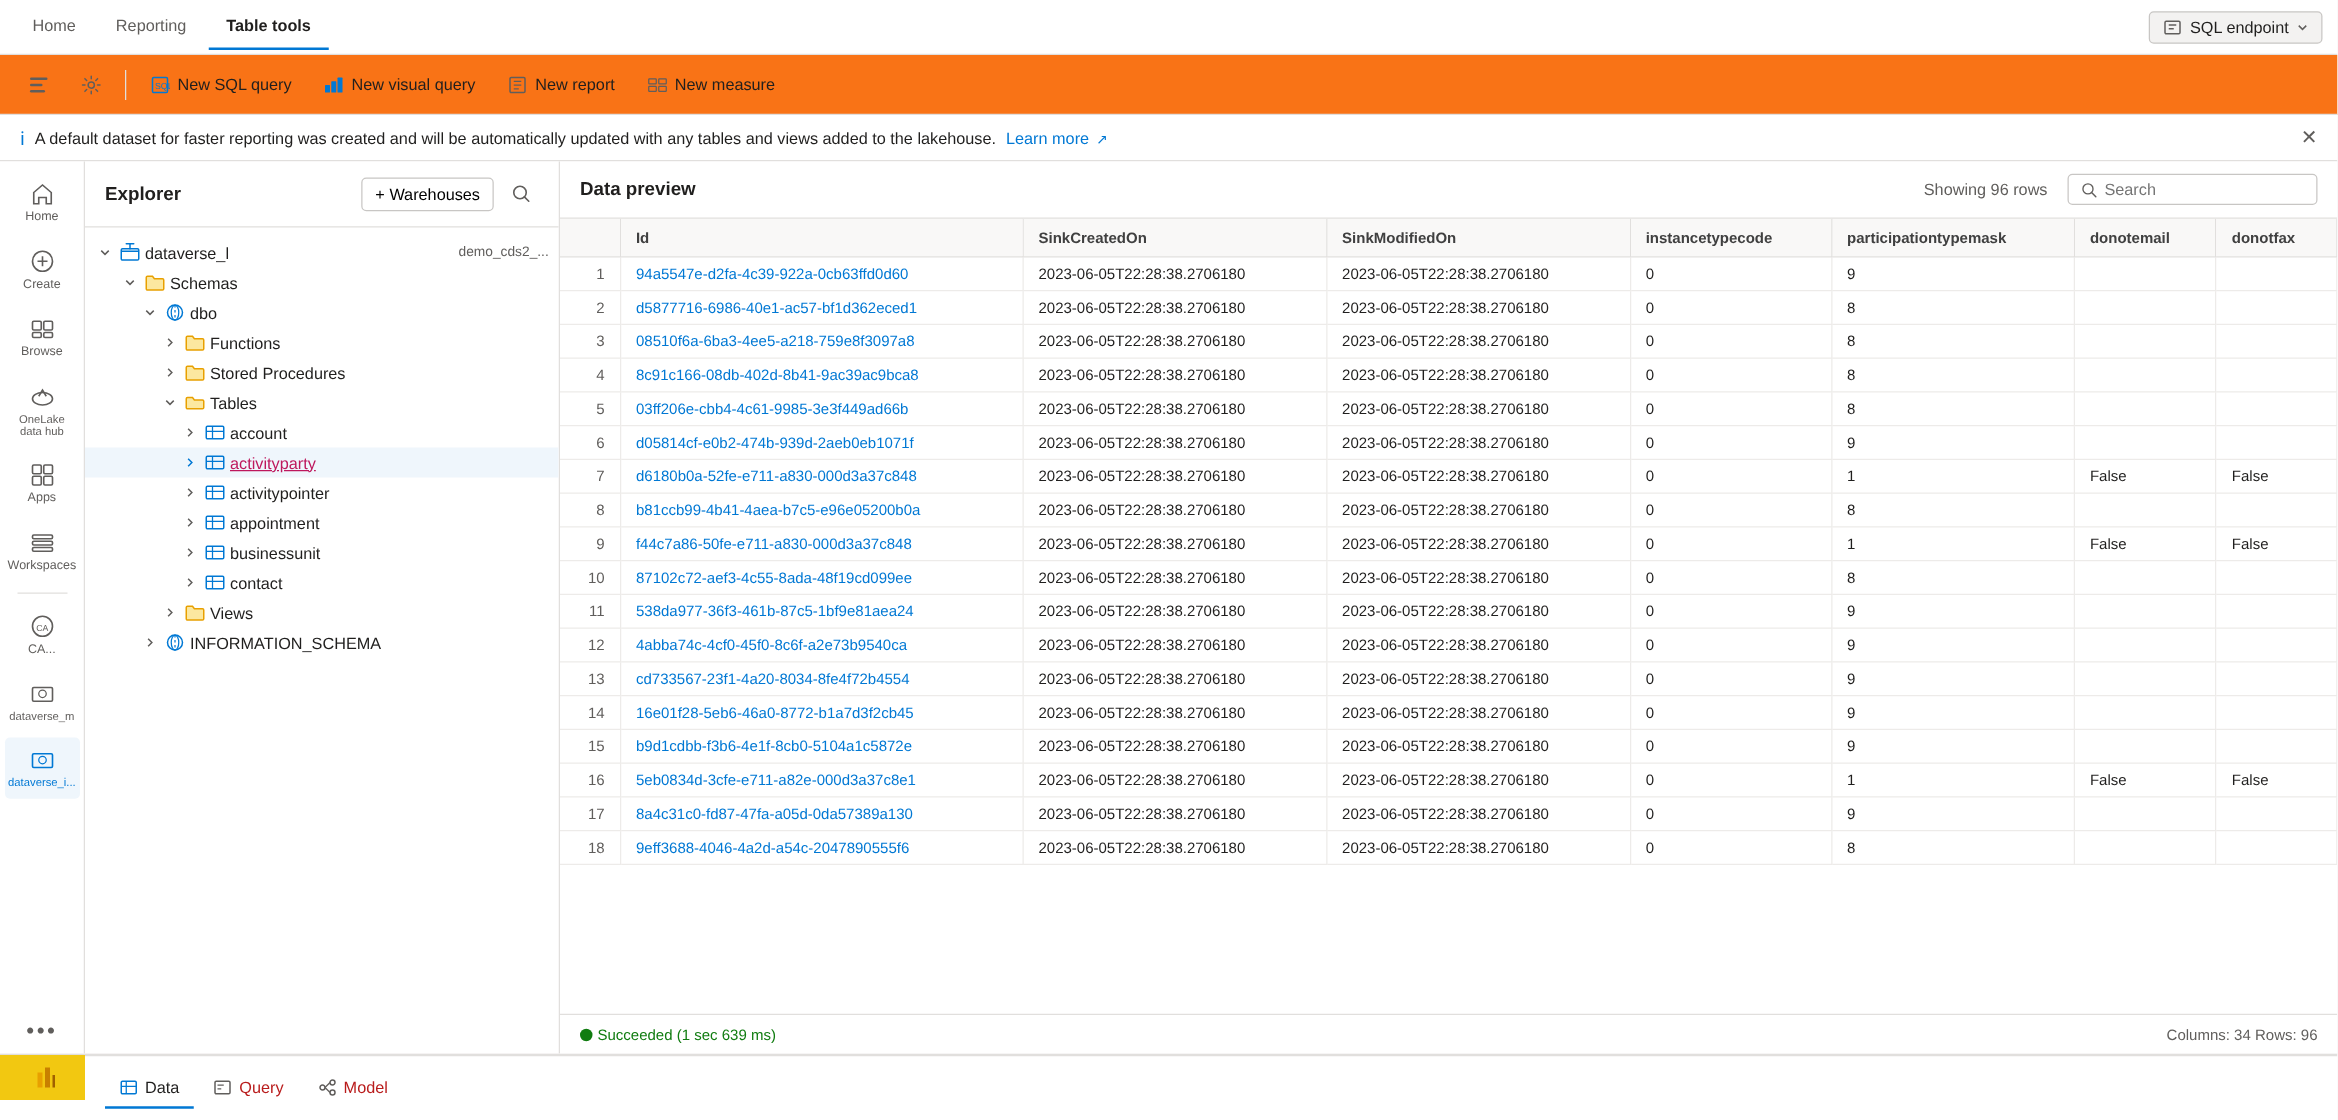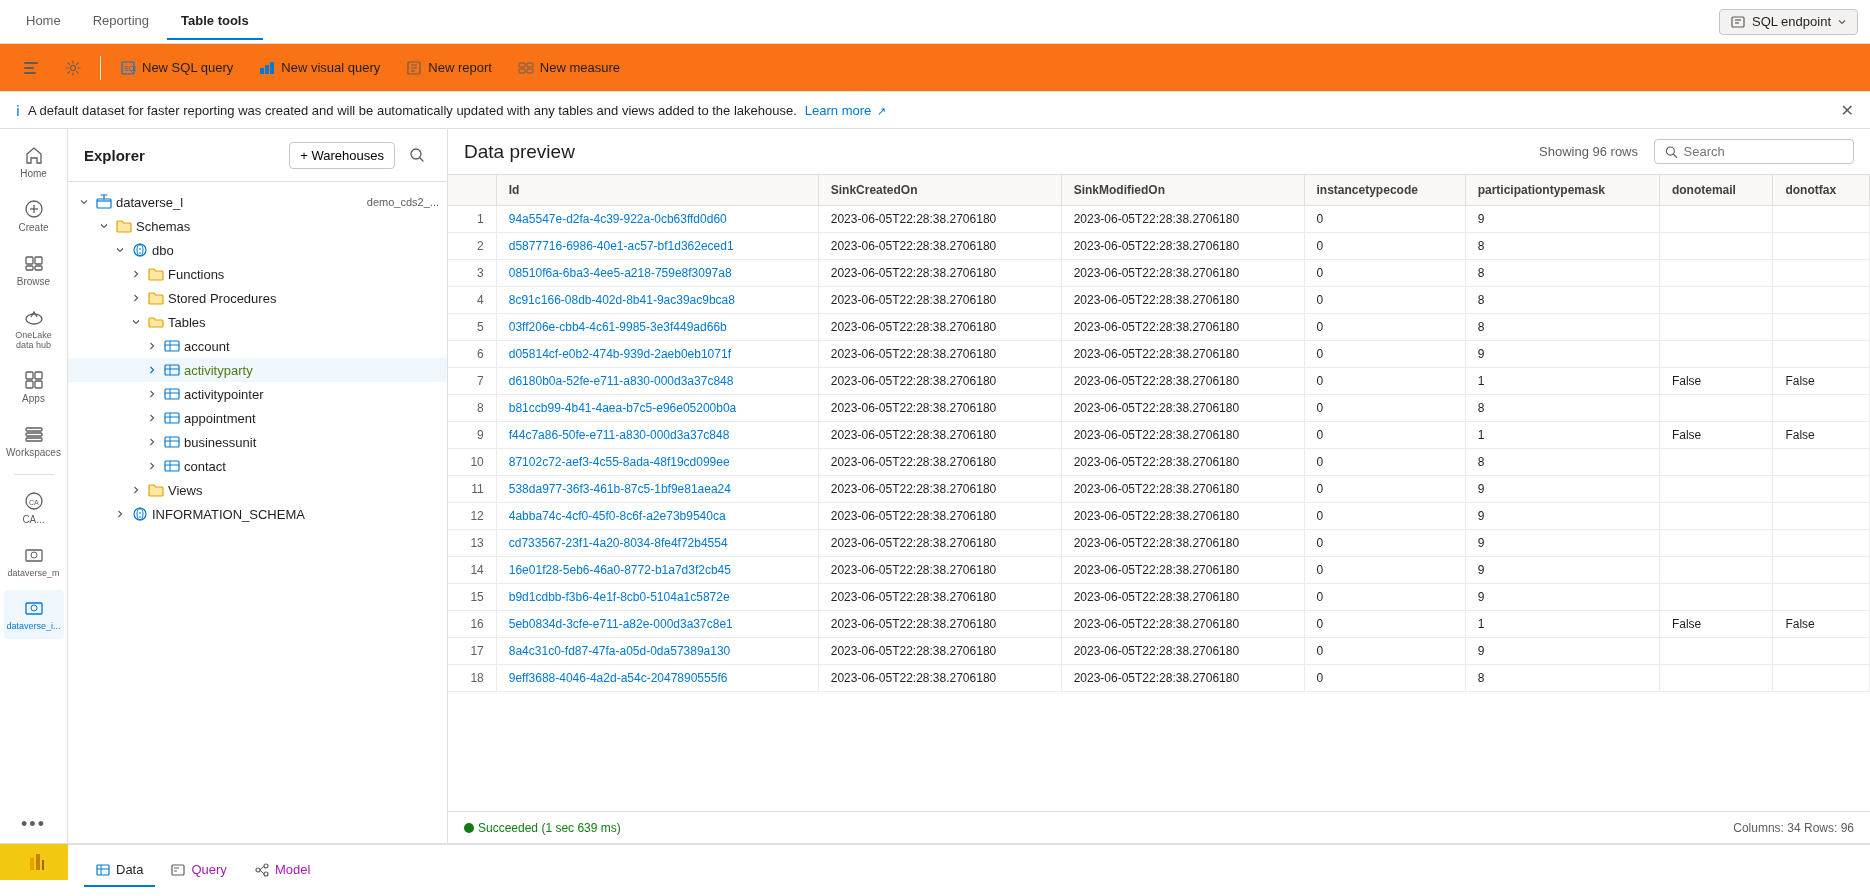--- a/index.html
+++ b/index.html
@@ -48,42 +48,42 @@
     .tree-icon { width: 16px; height: 16px; display: inline-flex; align-items: center; justify-content: center; flex-shrink: 0; }
     .tree-label { flex: 1; overflow: hidden; text-overflow: ellipsis; white-space: nowrap; }
     .indent-1 { padding-left: 24px; }
     .indent-2 { padding-left: 40px; }
     .indent-3 { padding-left: 56px; }
     .indent-4 { padding-left: 72px; }
 
     
     .data-preview { flex: 1; display: flex; flex-direction: column; overflow: hidden; background: #fff; }
     .data-preview-header { padding: 10px 16px; display: flex; align-items: center; justify-content: space-between; border-bottom: 1px solid #e1dfdd; }
-    .data-preview-title { font-size: 19px; font-weight: 400; }
+    .data-preview-title { font-size: 15px; font-weight: 700; }
     .rows-info { font-size: 13px; color: #605e5c; }
     .search-box { display: flex; align-items: center; border: 1px solid #c8c6c4; border-radius: 4px; padding: 4px 10px; gap: 6px; width: 200px; }
     .search-box input { border: none; outline: none; font-size: 13px; width: 100%; }
 
     
     .table-container { flex: 1; overflow: auto; }
     table { border-collapse: collapse; width: 100%; font-size: 12px; }
     thead { position: sticky; top: 0; background: #f9f8f7; z-index: 10; }
     th { padding: 8px 12px; text-align: left; border-bottom: 1px solid #e1dfdd; border-right: 1px solid #e1dfdd; font-weight: 600; font-size: 12px; color: #404040; white-space: nowrap; }
     td { padding: 6px 12px; border-bottom: 1px solid #edebe9; border-right: 1px solid #edebe9; white-space: nowrap; color: #201f1e; font-size: 12px; }
     .row-num { color: #605e5c; min-width: 30px; text-align: right; padding-right: 12px; }
     td.id-col { color: #0078d4; }
 
     
     .status-bar { background: #fff; border-top: 1px solid #e1dfdd; padding: 4px 16px; display: flex; align-items: center; justify-content: space-between; font-size: 12px; color: #605e5c; height: 32px; }
     .status-success { color: #107c10; display: flex; align-items: center; gap: 4px; }
     .status-dot { width: 10px; height: 10px; border-radius: 50%; background: #107c10; }
 
     
     .bottom-tabs { background: #fff; border-top: 1px solid #e1dfdd; display: flex; align-items: center; padding: 0 16px; height: 52px; gap: 4px; }
-    .bottom-tab { display: flex; align-items: center; gap: 6px; padding: 8px 12px; cursor: pointer; border-bottom: 2px solid transparent; color: #a21caf; font-size: 13px; }
+    .bottom-tab { display: flex; align-items: center; gap: 6px; padding: 8px 12px; cursor: pointer; border-bottom: 2px solid transparent; color: #b91c1c; font-size: 13px; }
     .bottom-tab.active { color: #201f1e; border-bottom: 2px solid #0078d4; font-weight: 500; }
 
     .warehouse-label { font-size: 11px; color: #605e5c; }
   </style>
 </head>
 <body>
 
 <div class="top-nav">
   <div class="top-nav-tab">Home</div>
   <div class="top-nav-tab">Reporting</div>
@@ -368,21 +368,21 @@
               <path d="M4.5 3L7.5 6L4.5 9" stroke="#0078d4" stroke-width="1.2" fill="none"></path>
             </svg>
         </span>
         <span class="tree-icon">
           <svg width="16" height="16" viewBox="0 0 16 16" fill="none">
               <rect x="1" y="3" width="14" height="10" rx="1" stroke="#0078d4" stroke-width="1.2"></rect>
               <line x1="1" y1="7" x2="15" y2="7" stroke="#0078d4" stroke-width="1"></line>
               <line x1="6" y1="3" x2="6" y2="13" stroke="#0078d4" stroke-width="1"></line>
             </svg>
         </span>
-        <span class="tree-label" style="color:#4d7c0f;font-weight:500;">activityparty</span>
+        <span class="tree-label" style="color:#be185d;font-weight:500;text-decoration:underline;">activityparty</span>
       </div>
 
       <div class="tree-item indent-4" style="padding-left:76px;">
         <span class="tree-chevron">
           <svg width="12" height="12" viewBox="0 0 12 12">
               <path d="M4.5 3L7.5 6L4.5 9" stroke="#605e5c" stroke-width="1.2" fill="none"></path>
             </svg>
         </span>
         <span class="tree-icon">
           <svg width="16" height="16" viewBox="0 0 16 16" fill="none">

